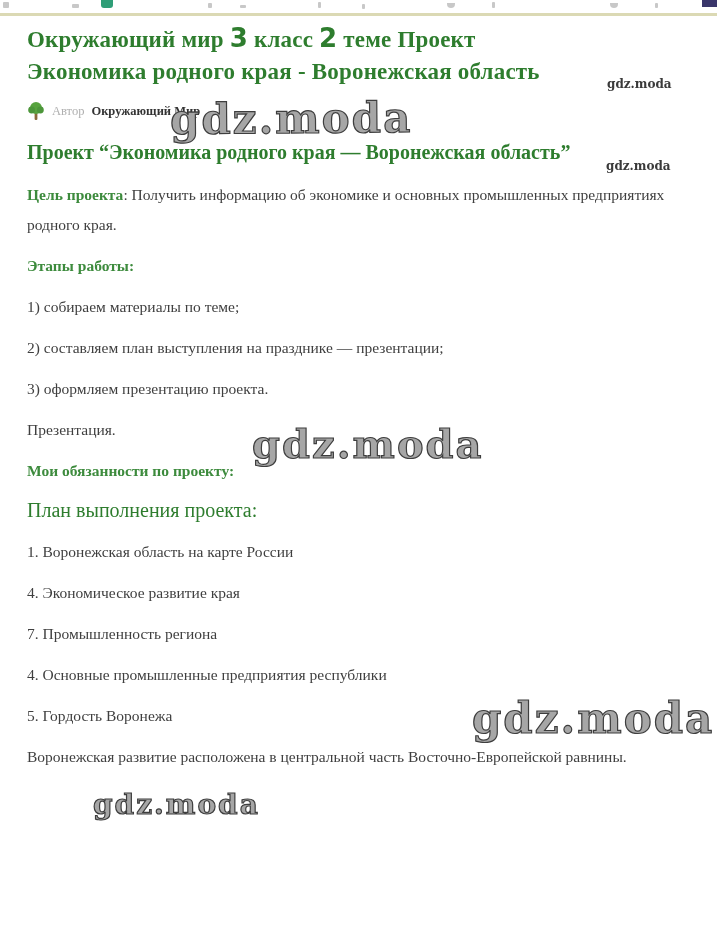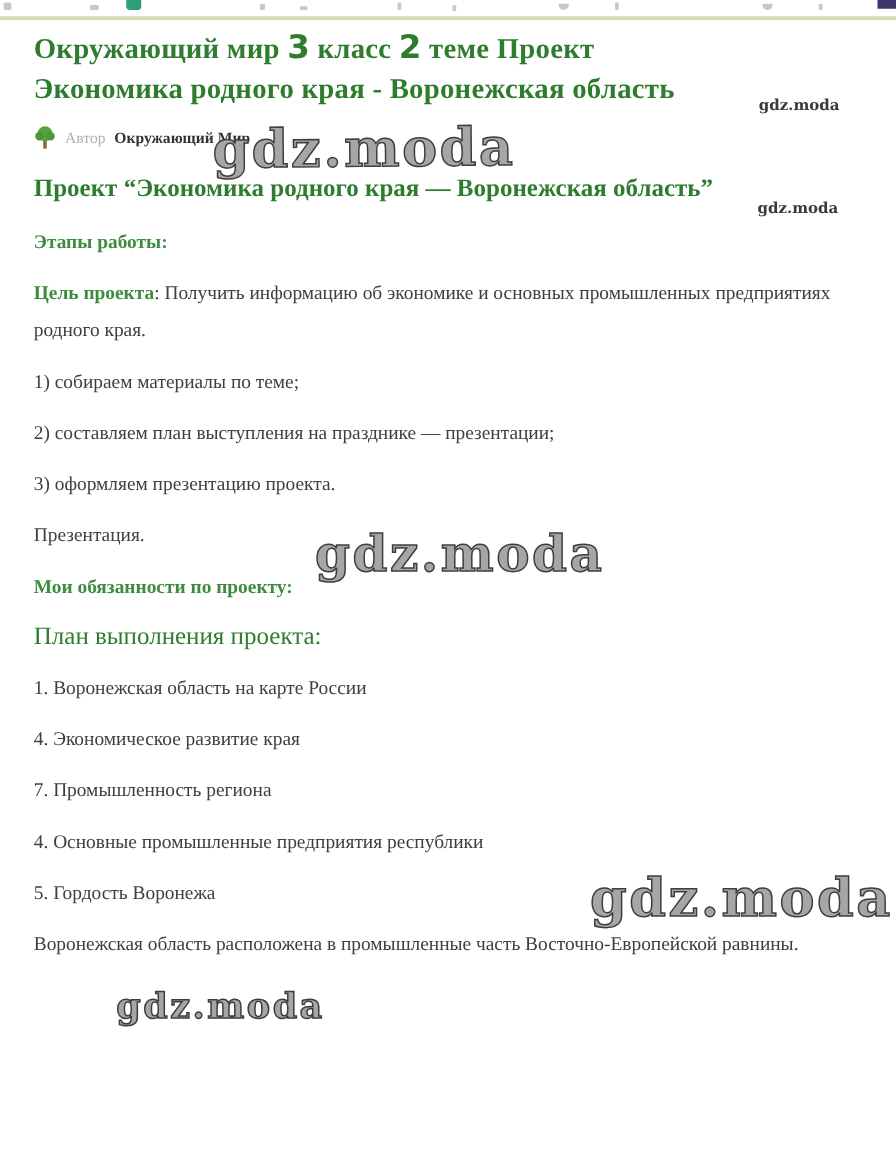--- a/index.html
+++ b/index.html
@@ -83,39 +83,39 @@
       <circle cx="9" cy="7" r="6" fill="#57a33e"></circle>
       <circle cx="4.6" cy="9" r="3.4" fill="#4c963a"></circle>
       <circle cx="13.4" cy="9" r="3.4" fill="#4c963a"></circle>
     </svg>
     <span class="author-label">Автор</span>
     <span class="author-name">Окружающий Мир</span>
   </div>
 
   <h2>Проект “Экономика родного края — Воронежская область”</h2>
 
+  <p><span class="lbl">Цель проекта</span><span>: Получить информацию об экономике и основных промышленных предприятиях родного края.</span></p>
+
   <p><span class="lbl">Этапы работы:</span></p>
-
-  <p><span class="lbl">Цель проекта</span><span>: Получить информацию об экономике и основных промышленных предприятиях родного края.</span></p>
   <p>1) собираем материалы по теме;</p>
   <p>2) составляем план выступления на празднике — презентации;</p>
   <p>3) оформляем презентацию проекта.</p>
 
   <p>Презентация.</p>
 
   <p><span class="lbl">Мои обязанности по проекту:</span></p>
 
   <h3>План выполнения проекта:</h3>
   <p>1. Воронежская область на карте России</p>
   <p>4. Экономическое развитие края</p>
   <p>7. Промышленность региона</p>
   <p>4. Основные промышленные предприятия республики</p>
   <p>5. Гордость Воронежа</p>
 
-  <p>Воронежская область расположена в промышленные часть Восточно-Европейской равнины.</p>
+  <p>Воронежская развитие расположена в центральной часть Восточно-Европейской равнины.</p>
 
 </div>
 
 <div class="wm-sm wm-title-sm">gdz.moda</div>
 <div class="wm wm-author">gdz.moda</div>
 <div class="wm-sm wm-head-sm">gdz.moda</div>
 <div class="wm wm-center">gdz.moda</div>
 <div class="wm wm-right">gdz.moda</div>
 <div class="wm wm-bottom">gdz.moda</div>
 

